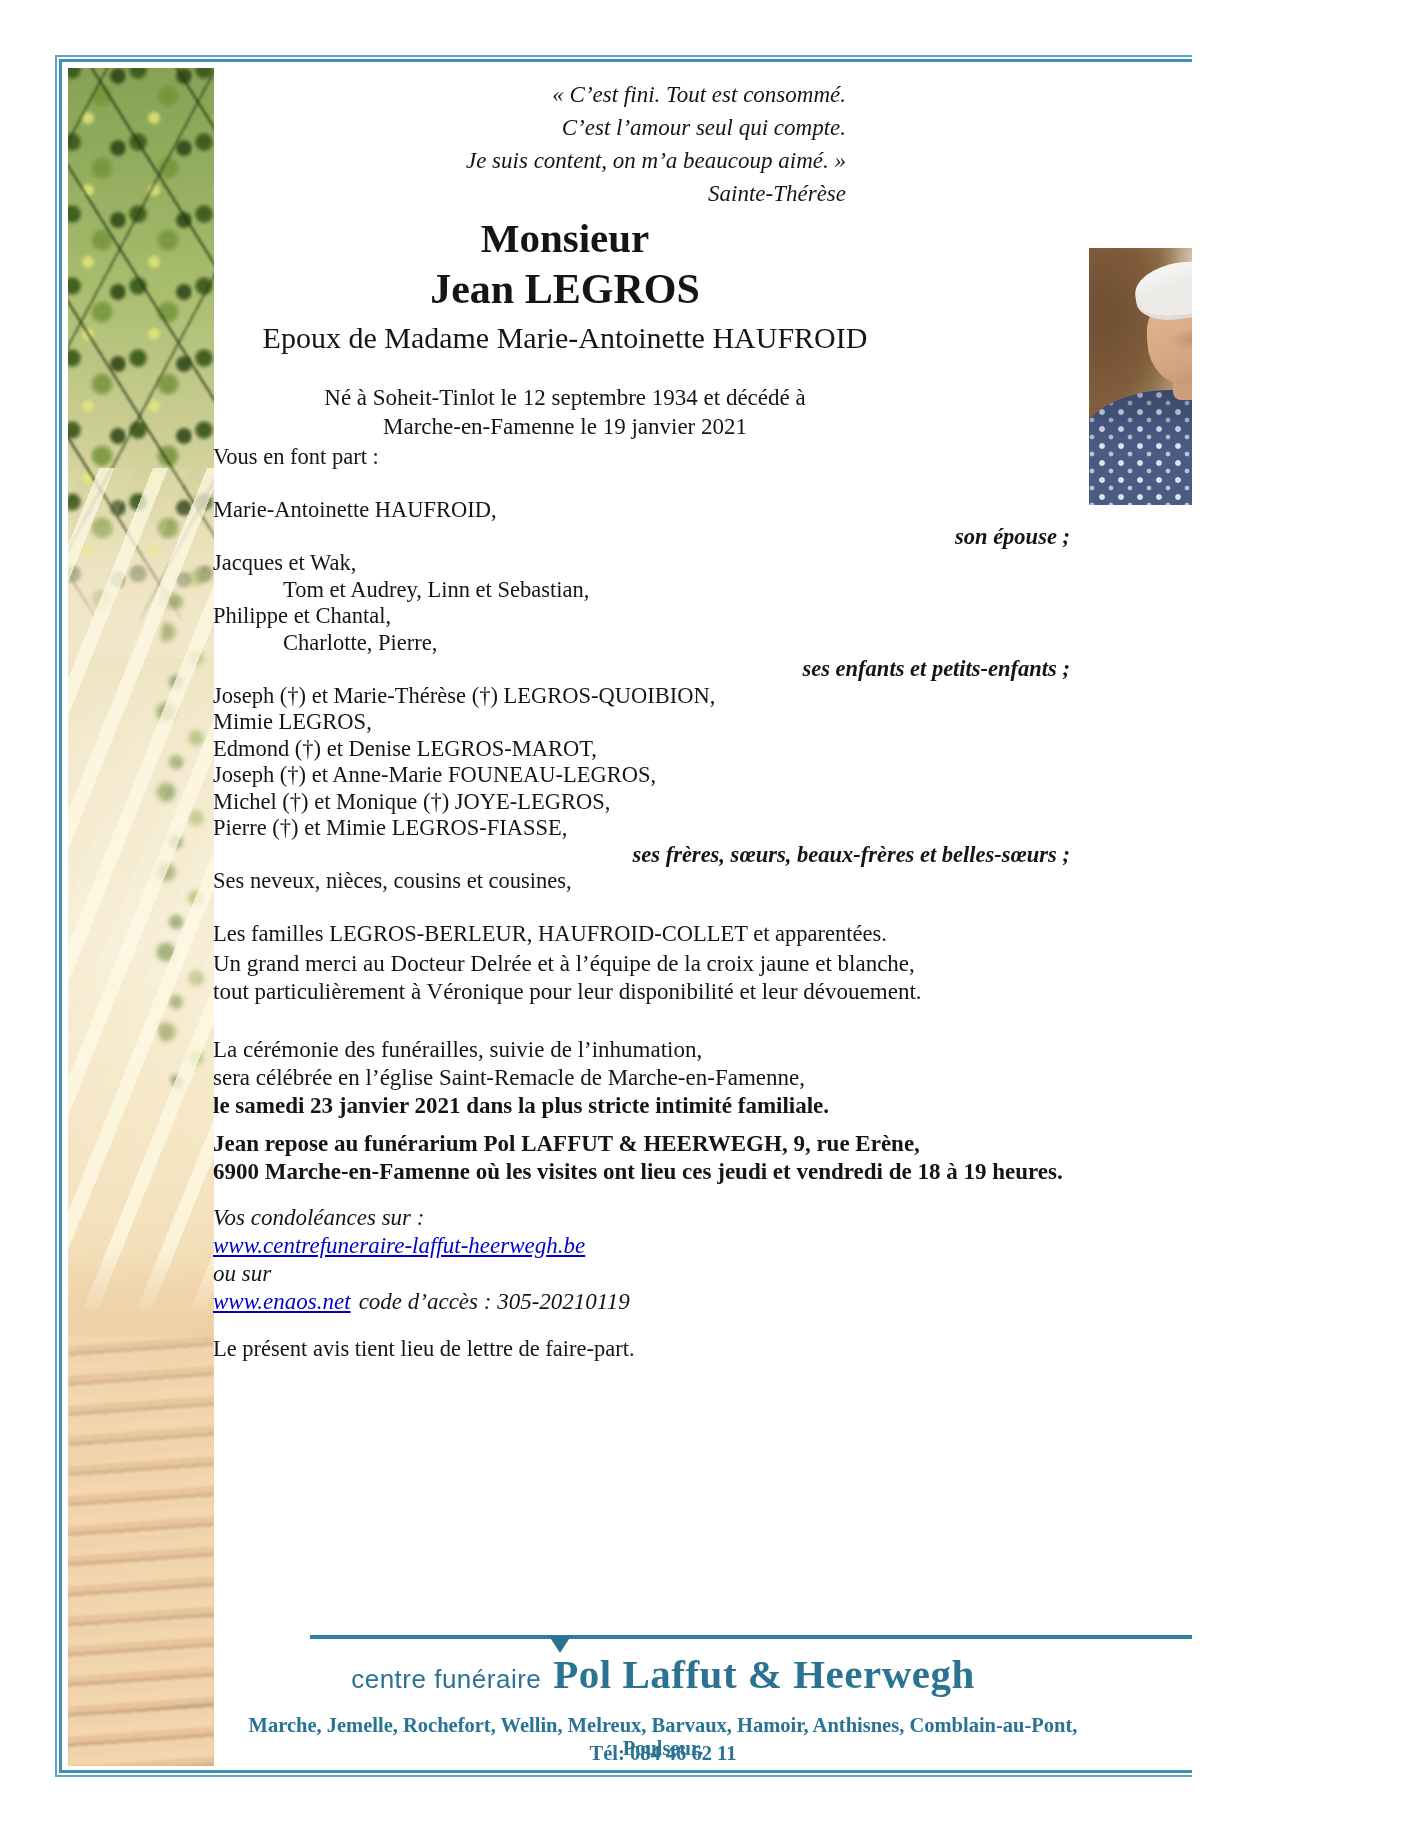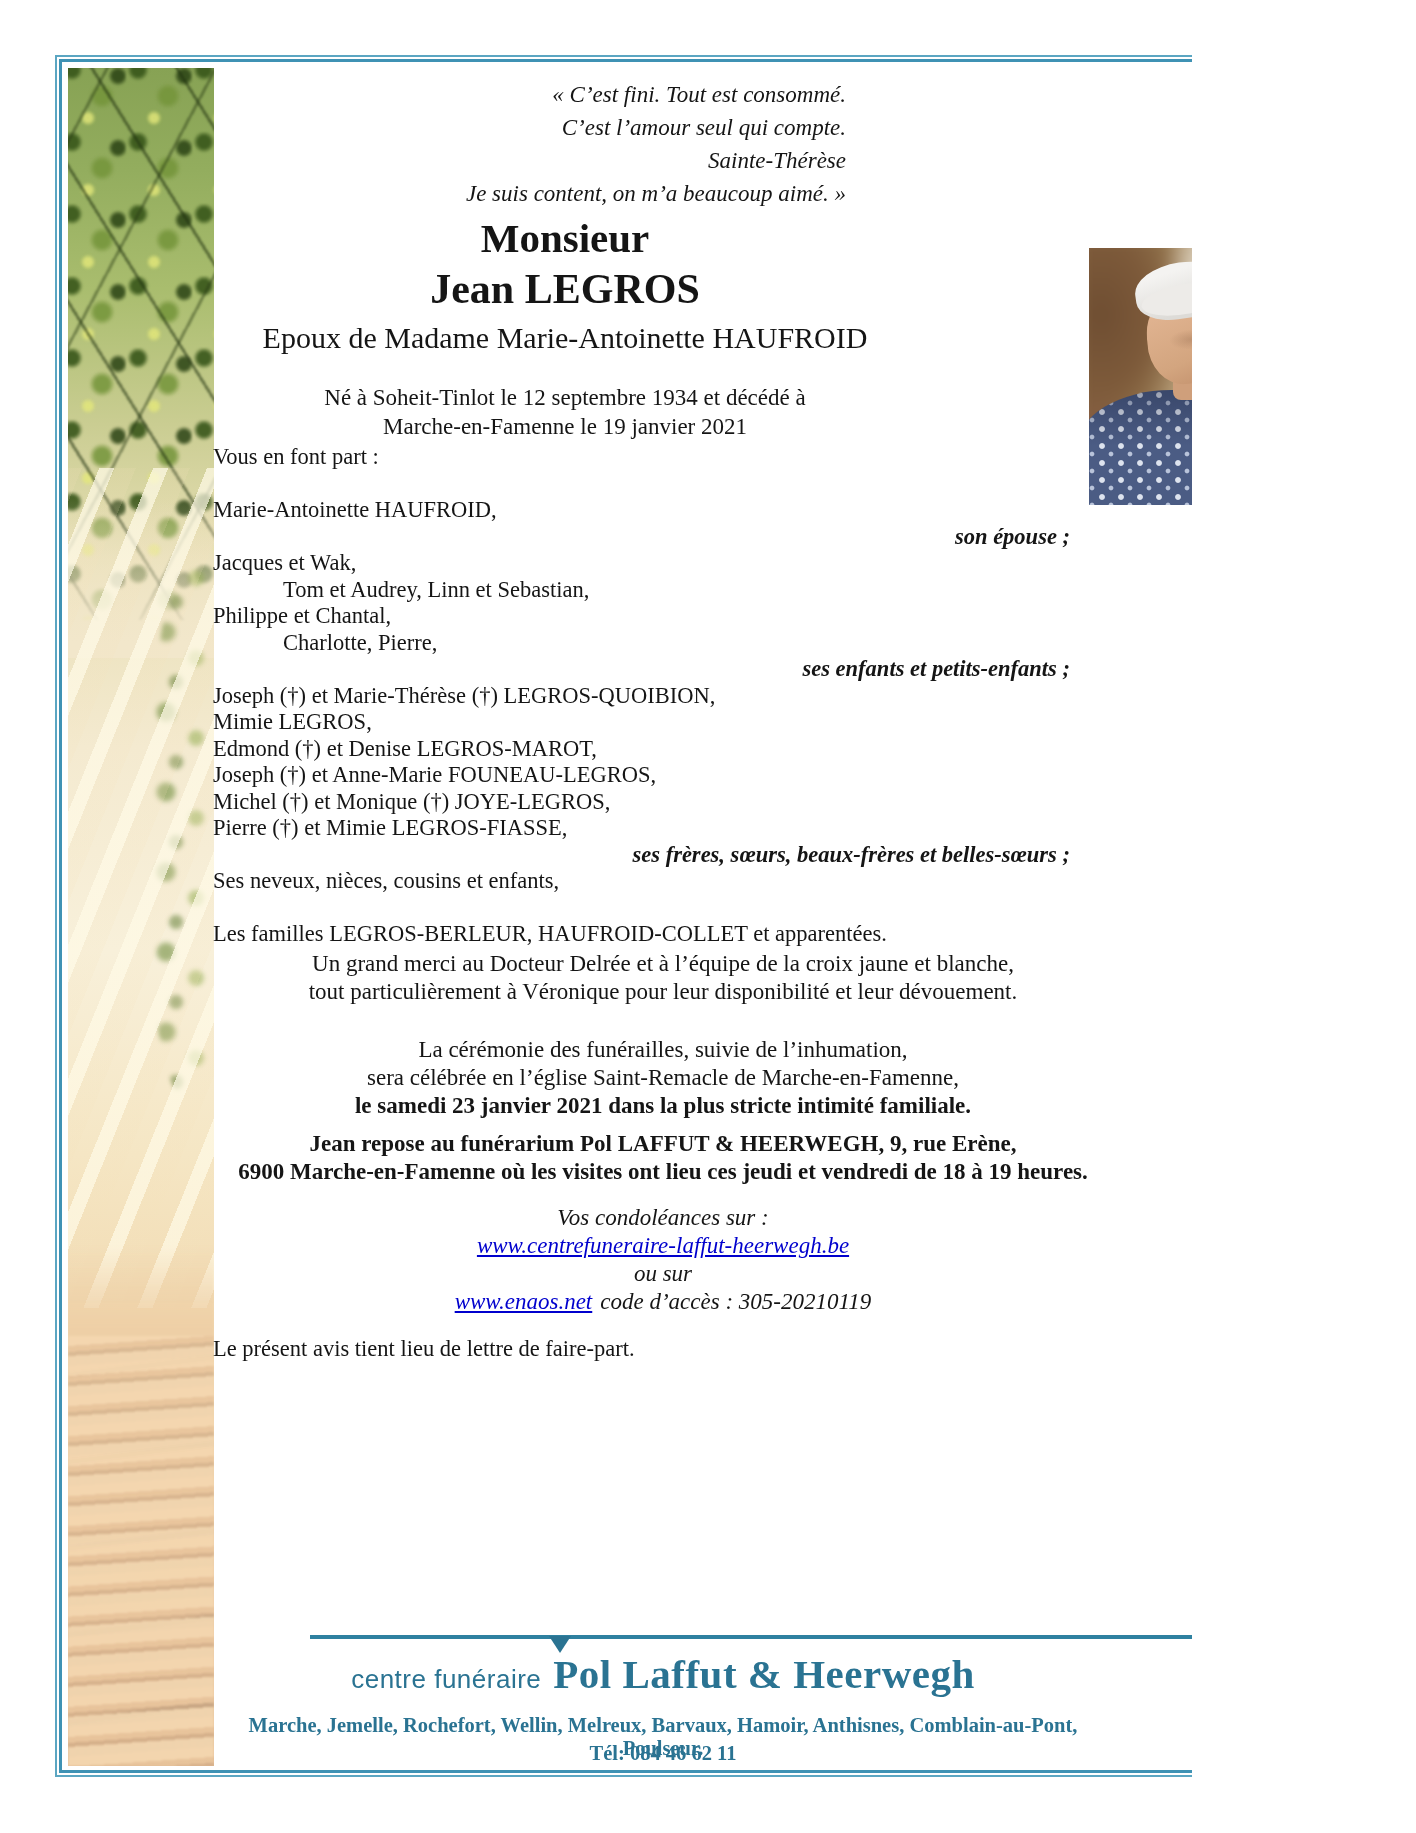--- a/index.html
+++ b/index.html
@@ -86,21 +86,21 @@
     transform:rotate(-10deg);background:#edebe8;}
 
   
   .family{position:absolute;left:213px;top:444px;width:857px;font-size:22.5px;line-height:26.5px;}
   .family .gap{height:26.5px;}
   .family .indent{padding-left:70px;}
   .rel-label{text-align:right;font-weight:bold;font-style:italic;}
   .mt-line{margin-top:26.5px;}
 
   
-  .centercol{position:absolute;left:213px;width:900px;text-align:center;font-size:23px;line-height:28px;}
+  .centercol{position:absolute;left:213px;width:900px;font-size:23px;line-height:28px;}
   .thanks{top:950px;}
   .ceremony{top:1036px;font-family:Liberation Serif, serif;}
   .repose{top:1130px;font-weight:bold;}
   .condolences{top:1204px;font-style:italic;}
   .bold{font-weight:bold;}
   .link{color:#0000cd;text-decoration:underline;cursor:pointer;}
   .code-suffix{margin-left:0.35em;}
 
   .notice{position:absolute;left:213px;top:1336px;font-size:22.5px;}
 
@@ -131,22 +131,22 @@
     <div class="ps-foliage"></div>
     <div class="ps-foliage-fade"></div>
     <div class="ps-side-leaves"></div>
     <div class="ps-rays"></div>
     <div class="ps-sand"></div>
   </div>
 
   <div class="quote">
     <div>« C’est fini. Tout est consommé.</div>
     <div>C’est l’amour seul qui compte.</div>
+    <div>Je suis content, on m’a beaucoup aimé. »</div>
     <div>Sainte-Thérèse</div>
-    <div>Je suis content, on m’a beaucoup aimé. »</div>
   </div>
 
   <div class="title-block">
     <div class="t-monsieur">Monsieur</div>
     <div class="t-name">Jean LEGROS</div>
     <div class="t-spouse">Epoux de Madame Marie-Antoinette HAUFROID</div>
     <div class="t-birth">
       <div>Né à Soheit-Tinlot le 12 septembre 1934 et décédé à</div>
       <div>Marche-en-Famenne le 19 janvier 2021</div>
     </div>
@@ -171,21 +171,21 @@
     <div>Philippe et Chantal,</div>
     <div class="indent">Charlotte, Pierre,</div>
     <div class="rel-label">ses enfants et petits-enfants ;</div>
     <div>Joseph (†) et Marie-Thérèse (†) LEGROS-QUOIBION,</div>
     <div>Mimie LEGROS,</div>
     <div>Edmond (†) et Denise LEGROS-MAROT,</div>
     <div>Joseph (†) et Anne-Marie FOUNEAU-LEGROS,</div>
     <div>Michel (†) et Monique (†) JOYE-LEGROS,</div>
     <div>Pierre (†) et Mimie LEGROS-FIASSE,</div>
     <div class="rel-label">ses frères, sœurs, beaux-frères et belles-sœurs ;</div>
-    <div>Ses neveux, nièces, cousins et enfants,</div>
+    <div>Ses neveux, nièces, cousins et cousines,</div>
     <div class="mt-line">Les familles LEGROS-BERLEUR, HAUFROID-COLLET et apparentées.</div>
   </div>
 
   <div class="centercol thanks">
     <div>Un grand merci au Docteur Delrée et à l’équipe de la croix jaune et blanche,</div>
     <div>tout particulièrement à Véronique pour leur disponibilité et leur dévouement.</div>
   </div>
 
   <div class="centercol ceremony">
     <div>La cérémonie des funérailles, suivie de l’inhumation,</div>

